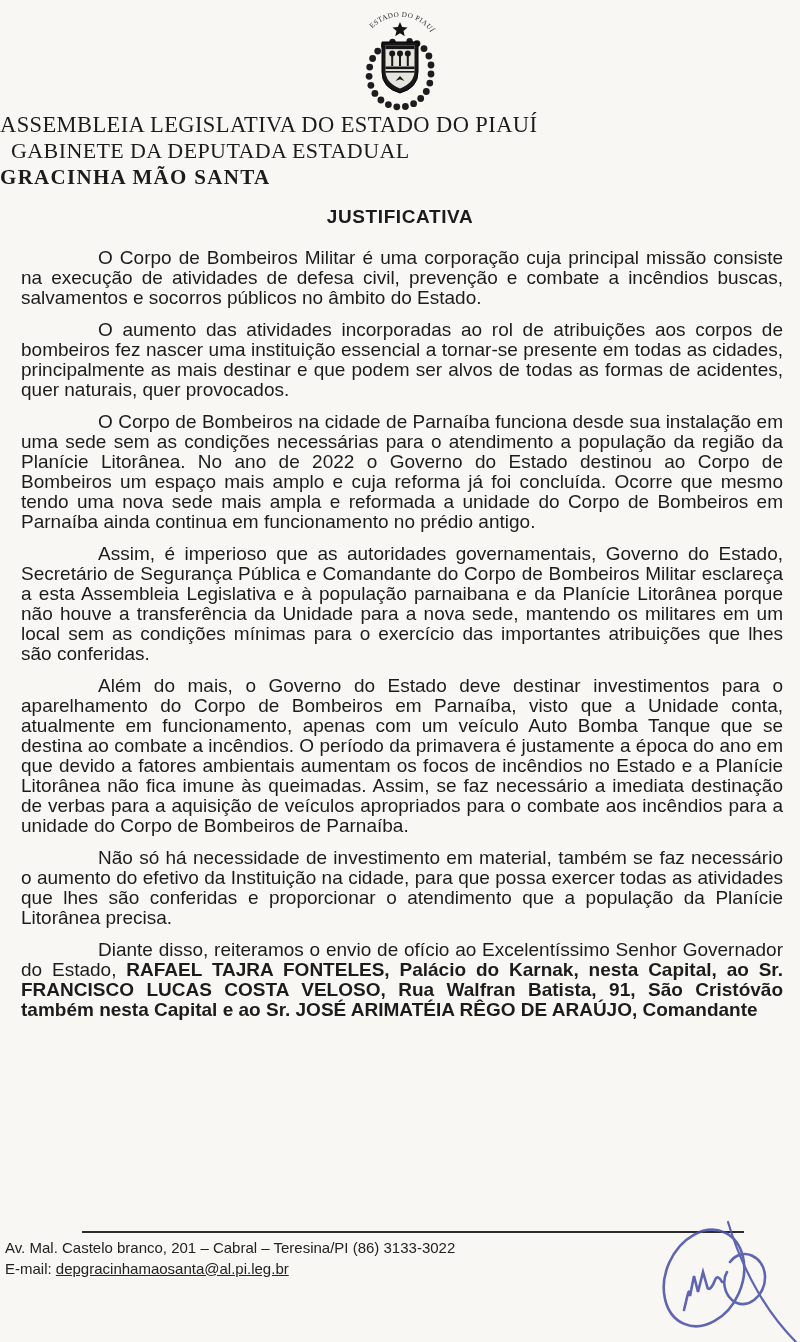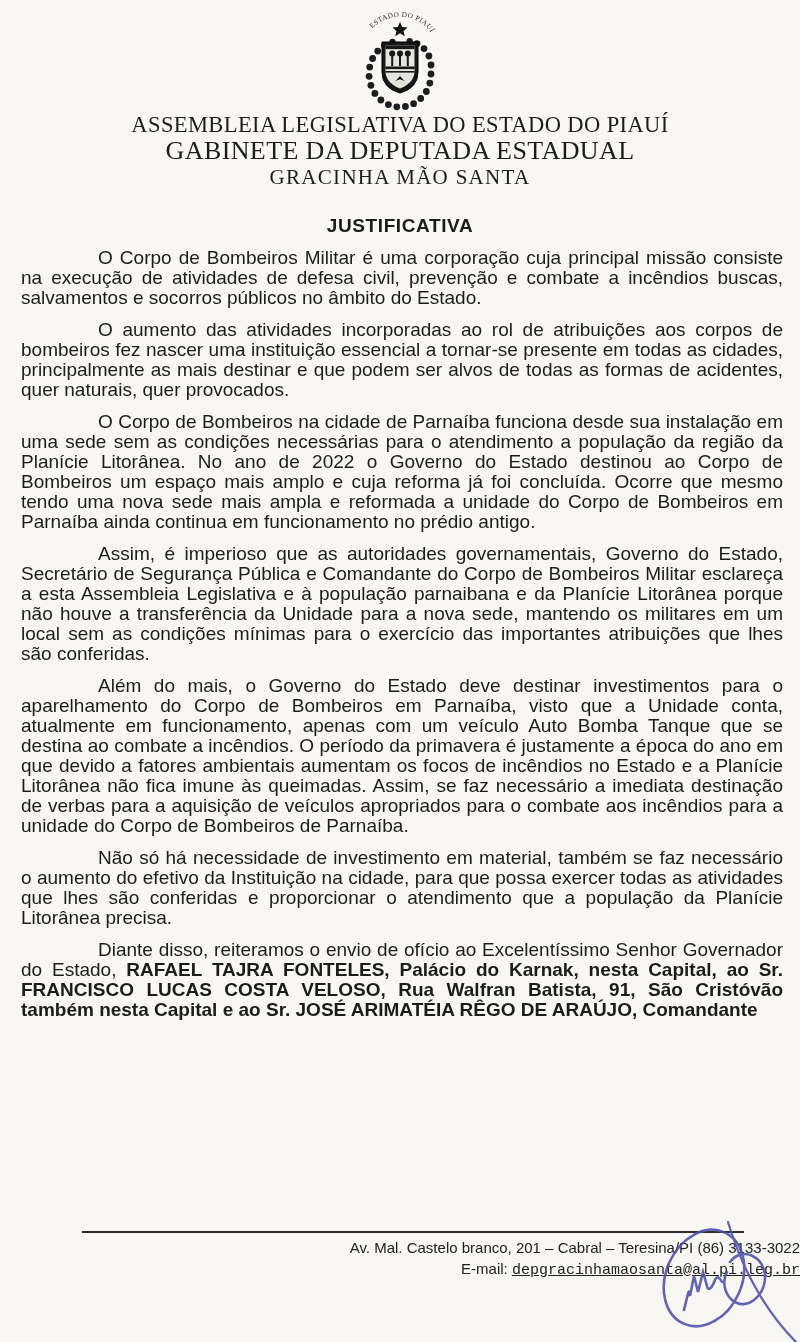--- a/index.html
+++ b/index.html
@@ -12,30 +12,29 @@
     overflow:hidden;
   }
   
   .crest{
     position:absolute;top:6px;left:50%;transform:translateX(-50%);
     width:104px;height:110px;
   }
   
   .letterhead{
     position:absolute;top:112px;left:0;right:0;
-    text-align:center;
     font-family:"Liberation Serif", serif;
     line-height:26px;
   }
   .org-name{font-size:22.5px;letter-spacing:.4px;}
-  .office-name{font-size:26px;letter-spacing:.4px;}
-  .deputy-name{font-size:21px;font-weight:normal;letter-spacing:1.3px;}
+  .office-name{font-size:22px;letter-spacing:.4px;padding-left:11px;}
+  .deputy-name{font-size:21px;font-weight:bold;letter-spacing:1.3px;}
   
   .doc-title{
-    position:absolute;top:215px;left:0;right:0;
+    position:absolute;top:206px;left:0;right:0;
     text-align:center;
     font-weight:bold;font-size:19px;letter-spacing:.6px;
   }
   
   .body-text{
     position:absolute;top:248px;left:17px;right:17px;
   }
   .body-text p{
     margin:0 0 12px 4px;
     text-align:justify;
@@ -44,25 +43,25 @@
     line-height:20px;
   }
   .body-text p.bold{font-weight:normal;}
   .body-text p strong{font-weight:bold;}
   
   .footer-rule{
     position:absolute;left:82px;top:1231px;width:662px;height:2px;
     background:#2d2d2d;
   }
   .footer{
-    position:absolute;top:1238px;left:11px;right:0;
-    text-align:right;
+    position:absolute;top:1238px;left:5px;right:0;
+    text-align:left;
     font-size:15px;line-height:20.5px;color:#222;
   }
-  .footer .email-link{text-decoration:underline;font-family:Liberation Mono, monospace;}
+  .footer .email-link{text-decoration:underline;}
   
   .signature{
     position:absolute;left:632px;top:1220px;width:168px;height:122px;
   }
 </style>
 </head>
 <body>
 
 <div class="page">
 

